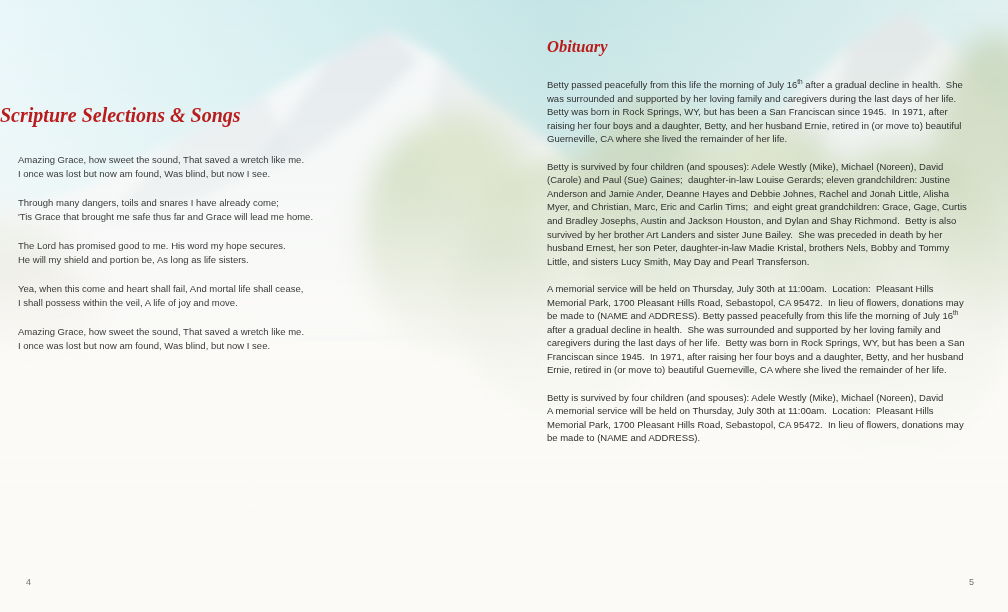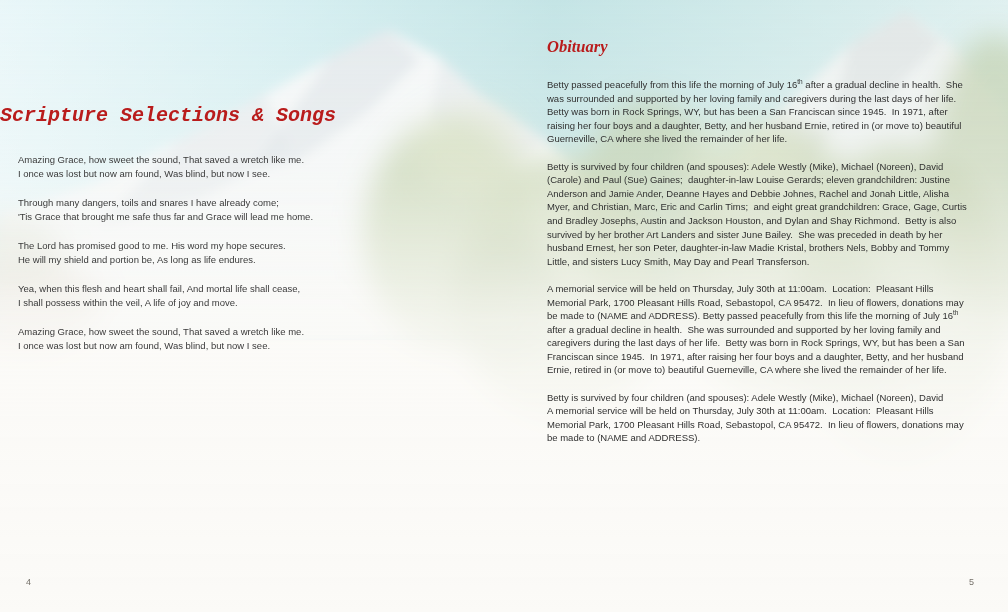--- a/index.html
+++ b/index.html
@@ -18,21 +18,21 @@
 
   .title {
     position: absolute;
     font-family: "Liberation Serif", serif;
     font-style: italic;
     font-weight: bold;
     color: #b91c1c;
     text-align: left;
     white-space: nowrap;
   }
-  .left-title  { top: 104px; left: 0; width: 492px; font-size: 20px; font-family: Liberation Mono, monospace; }
+  .left-title  { top: 104px; left: 0; width: 492px; font-size: 20px; }
   .right-title { top: 37px; left: 43px; width: 425px; font-size: 16.5px; }
 
   .stanzas {
     position: absolute;
     top: 153px;
     left: 18px;
     width: 456px;
     font-size: 9.5px;
     line-height: 14.3px;
     color: #3a3a3a;
@@ -129,24 +129,24 @@
           <div class="verse-line">I once was lost but now am found, Was blind, but now I see.</div>
         </div>
         <div class="stanza">
         </div>
         <div class="stanza">
           <div class="verse-line">Through many dangers, toils and snares I have already come;</div>
           <div class="verse-line">'Tis Grace that brought me safe thus far and Grace will lead me home.</div>
         </div>
         <div class="stanza">
           <div class="verse-line">The Lord has promised good to me. His word my hope secures.</div>
-          <div class="verse-line">He will my shield and portion be, As long as life endures.</div>
+          <div class="verse-line">He will my shield and portion be, As long as life sisters.</div>
         </div>
         <div class="stanza">
-          <div class="verse-line">Yea, when this flesh and heart shall fail, And mortal life shall cease,</div>
+          <div class="verse-line">Yea, when this come and heart shall fail, And mortal life shall cease,</div>
           <div class="verse-line">I shall possess within the veil, A life of joy and move.</div>
         </div>
         <div class="stanza">
           <div class="verse-line">Amazing Grace, how sweet the sound, That saved a wretch like me.</div>
           <div class="verse-line">I once was lost but now am found, Was blind, but now I see.</div>
         </div>
       </div>
     <div class="pagenum pn-left">4</div>
   </div>
 

